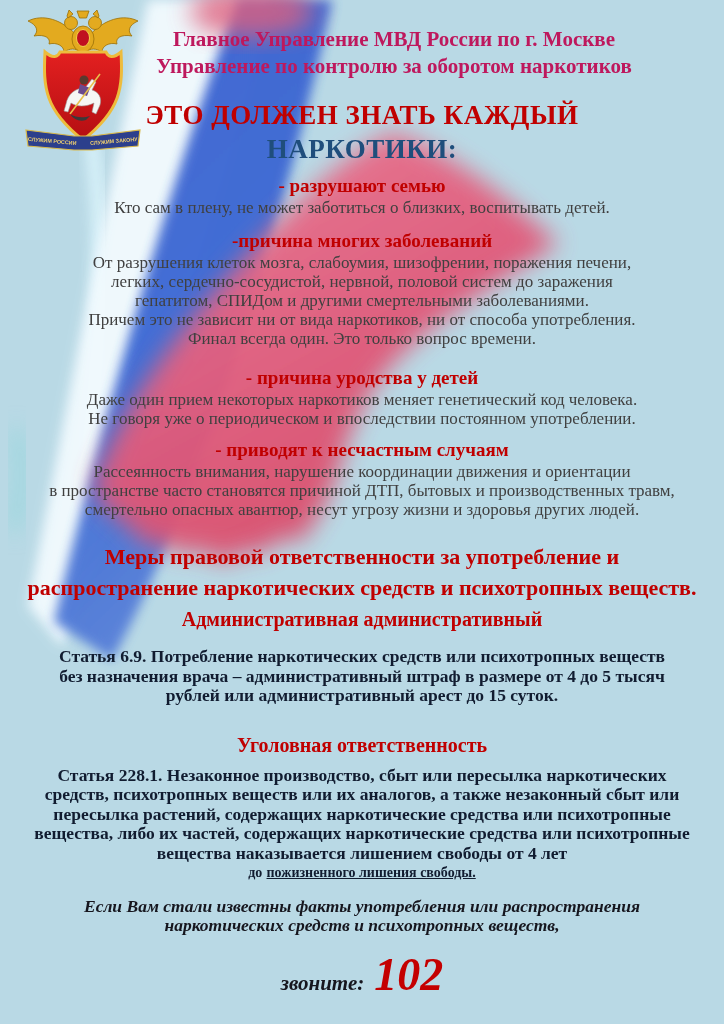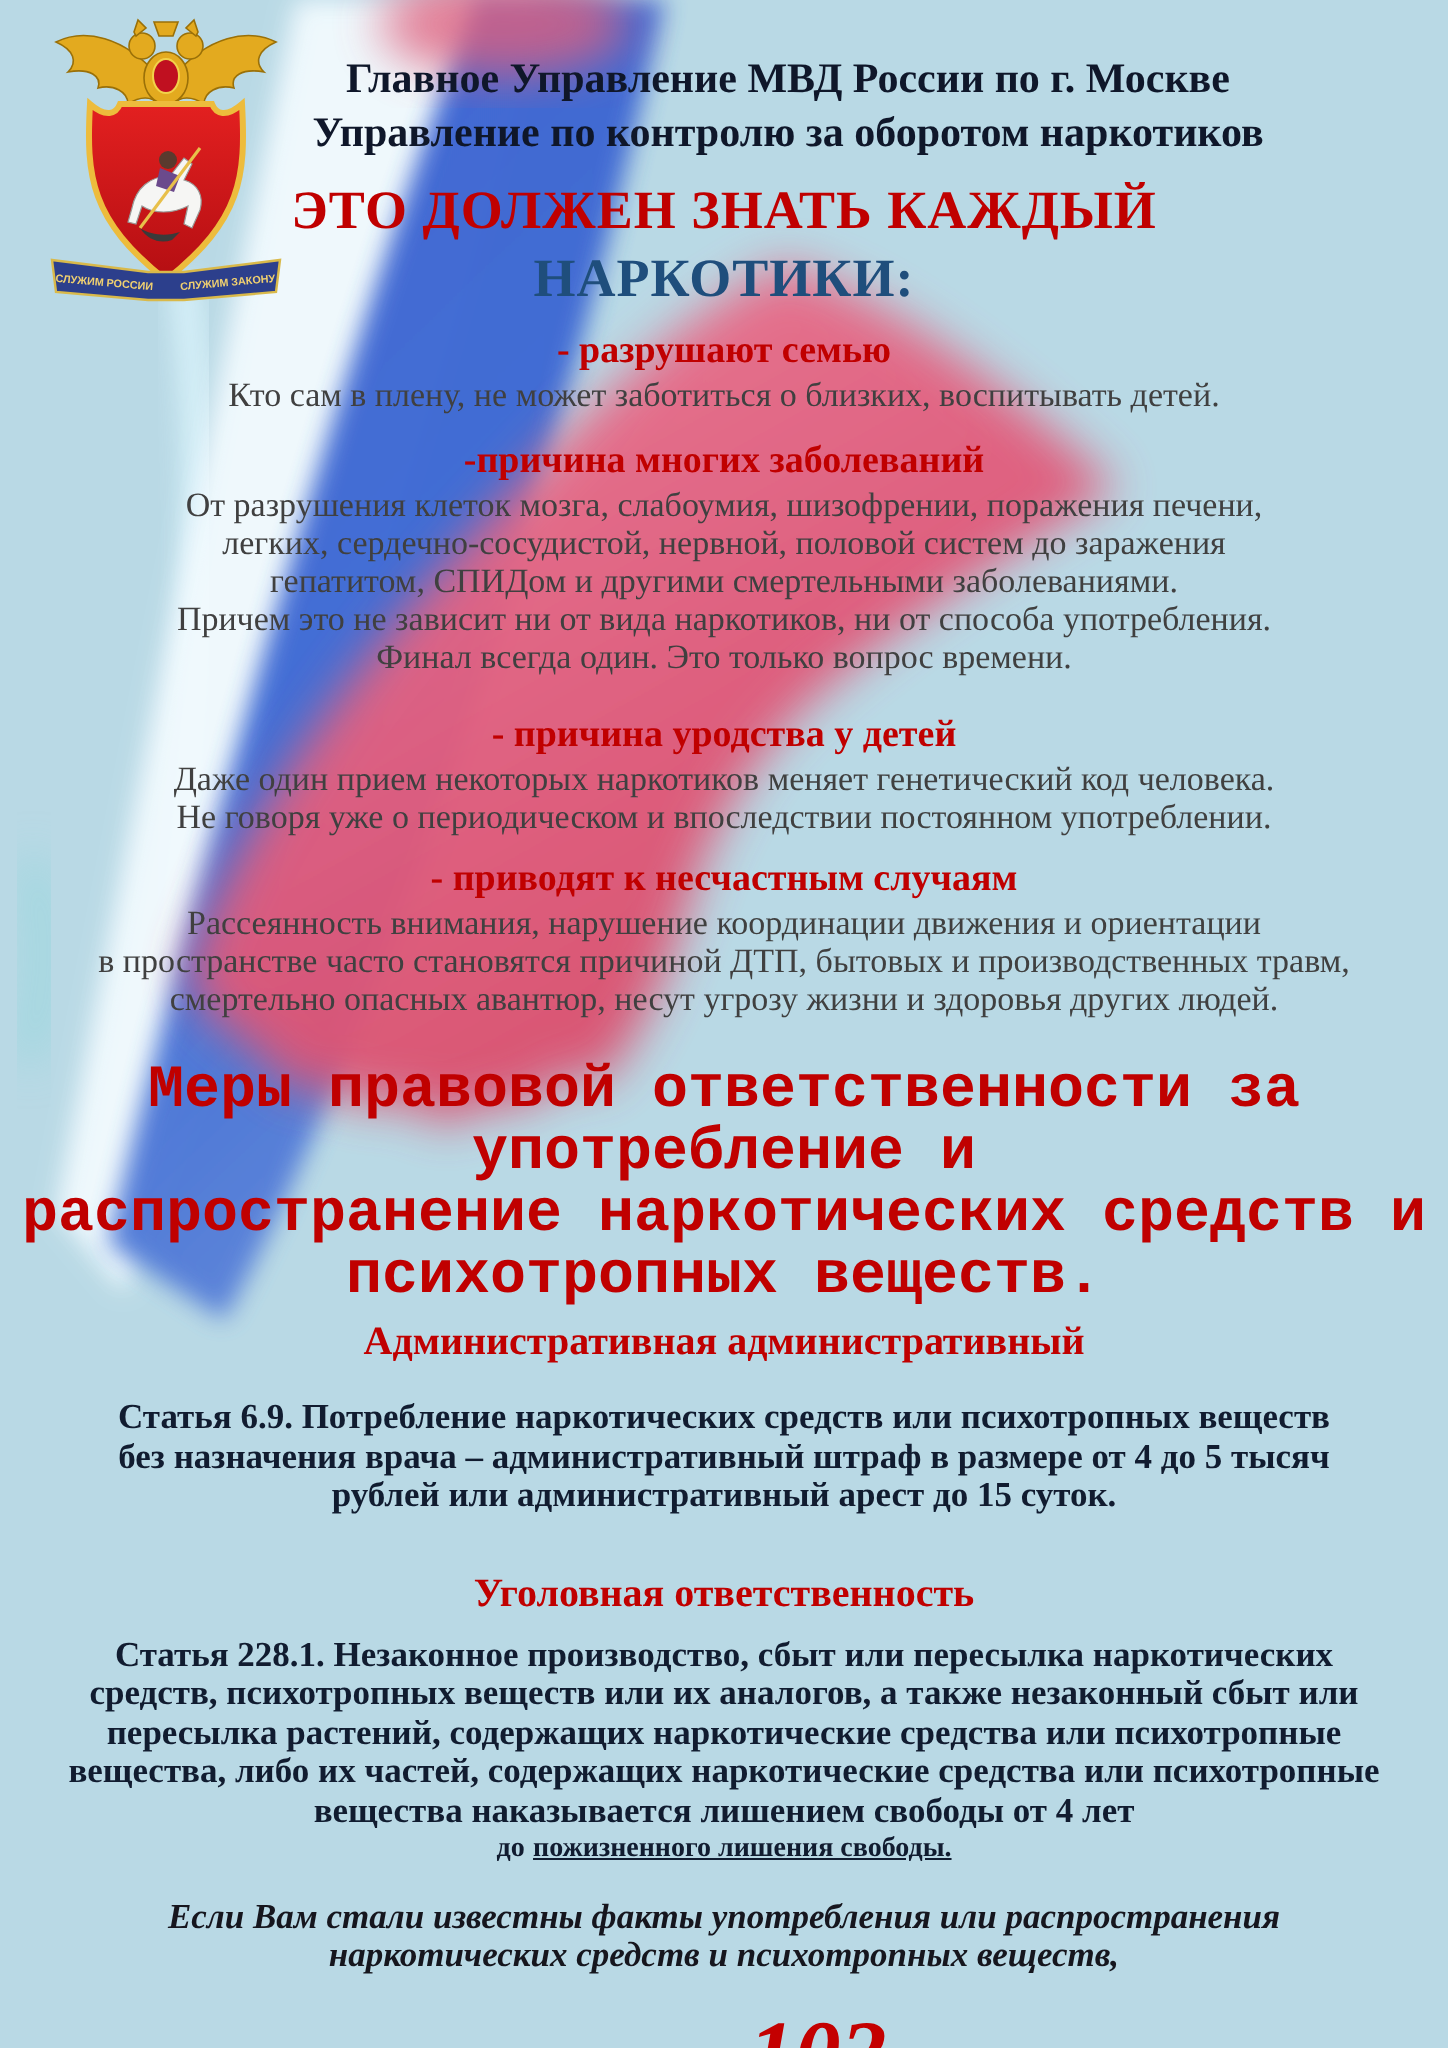--- a/index.html
+++ b/index.html
@@ -33,25 +33,25 @@
     width: 100%;
     height: 100%;
     text-align: center;
   }
   .org-header {
     margin-top: 26px;
     padding-left: 64px;
     font-size: 21px;
     line-height: 27px;
     font-weight: bold;
-    color: #0f172a;
+    color: #be185d;
     white-space: pre-line;
   }
   .title-main {
-    margin-top: 8px;
+    margin-top: 18px;
     font-size: 27px;
     line-height: 34px;
     font-weight: bold;
     color: #c00000;
     letter-spacing: 0.5px;
   }
   .title-sub {
     font-size: 27px;
     line-height: 34px;
     font-weight: bold;
@@ -69,26 +69,25 @@
     line-height: 19px;
     color: #404040;
     white-space: pre-line;
   }
   .mt8  { margin-top: 8px; }
   .mt12 { margin-top: 12px; }
   .mt18 { margin-top: 18px; }
   .mt10 { margin-top: 10px; }
   .legal-title {
     margin-top: 22px;
-    font-size: 30px;
+    font-size: 22px;
     line-height: 31px;
     font-weight: bold;
     color: #c00000;
     white-space: pre-line;
-    font-family: Liberation Mono, monospace;
   }
   .law-heading {
     margin-top: 3px;
     font-size: 20px;
     line-height: 26px;
     font-weight: bold;
     color: #c00000;
   }
   .law-heading.criminal { margin-top: 26px; }
   .law-body {

